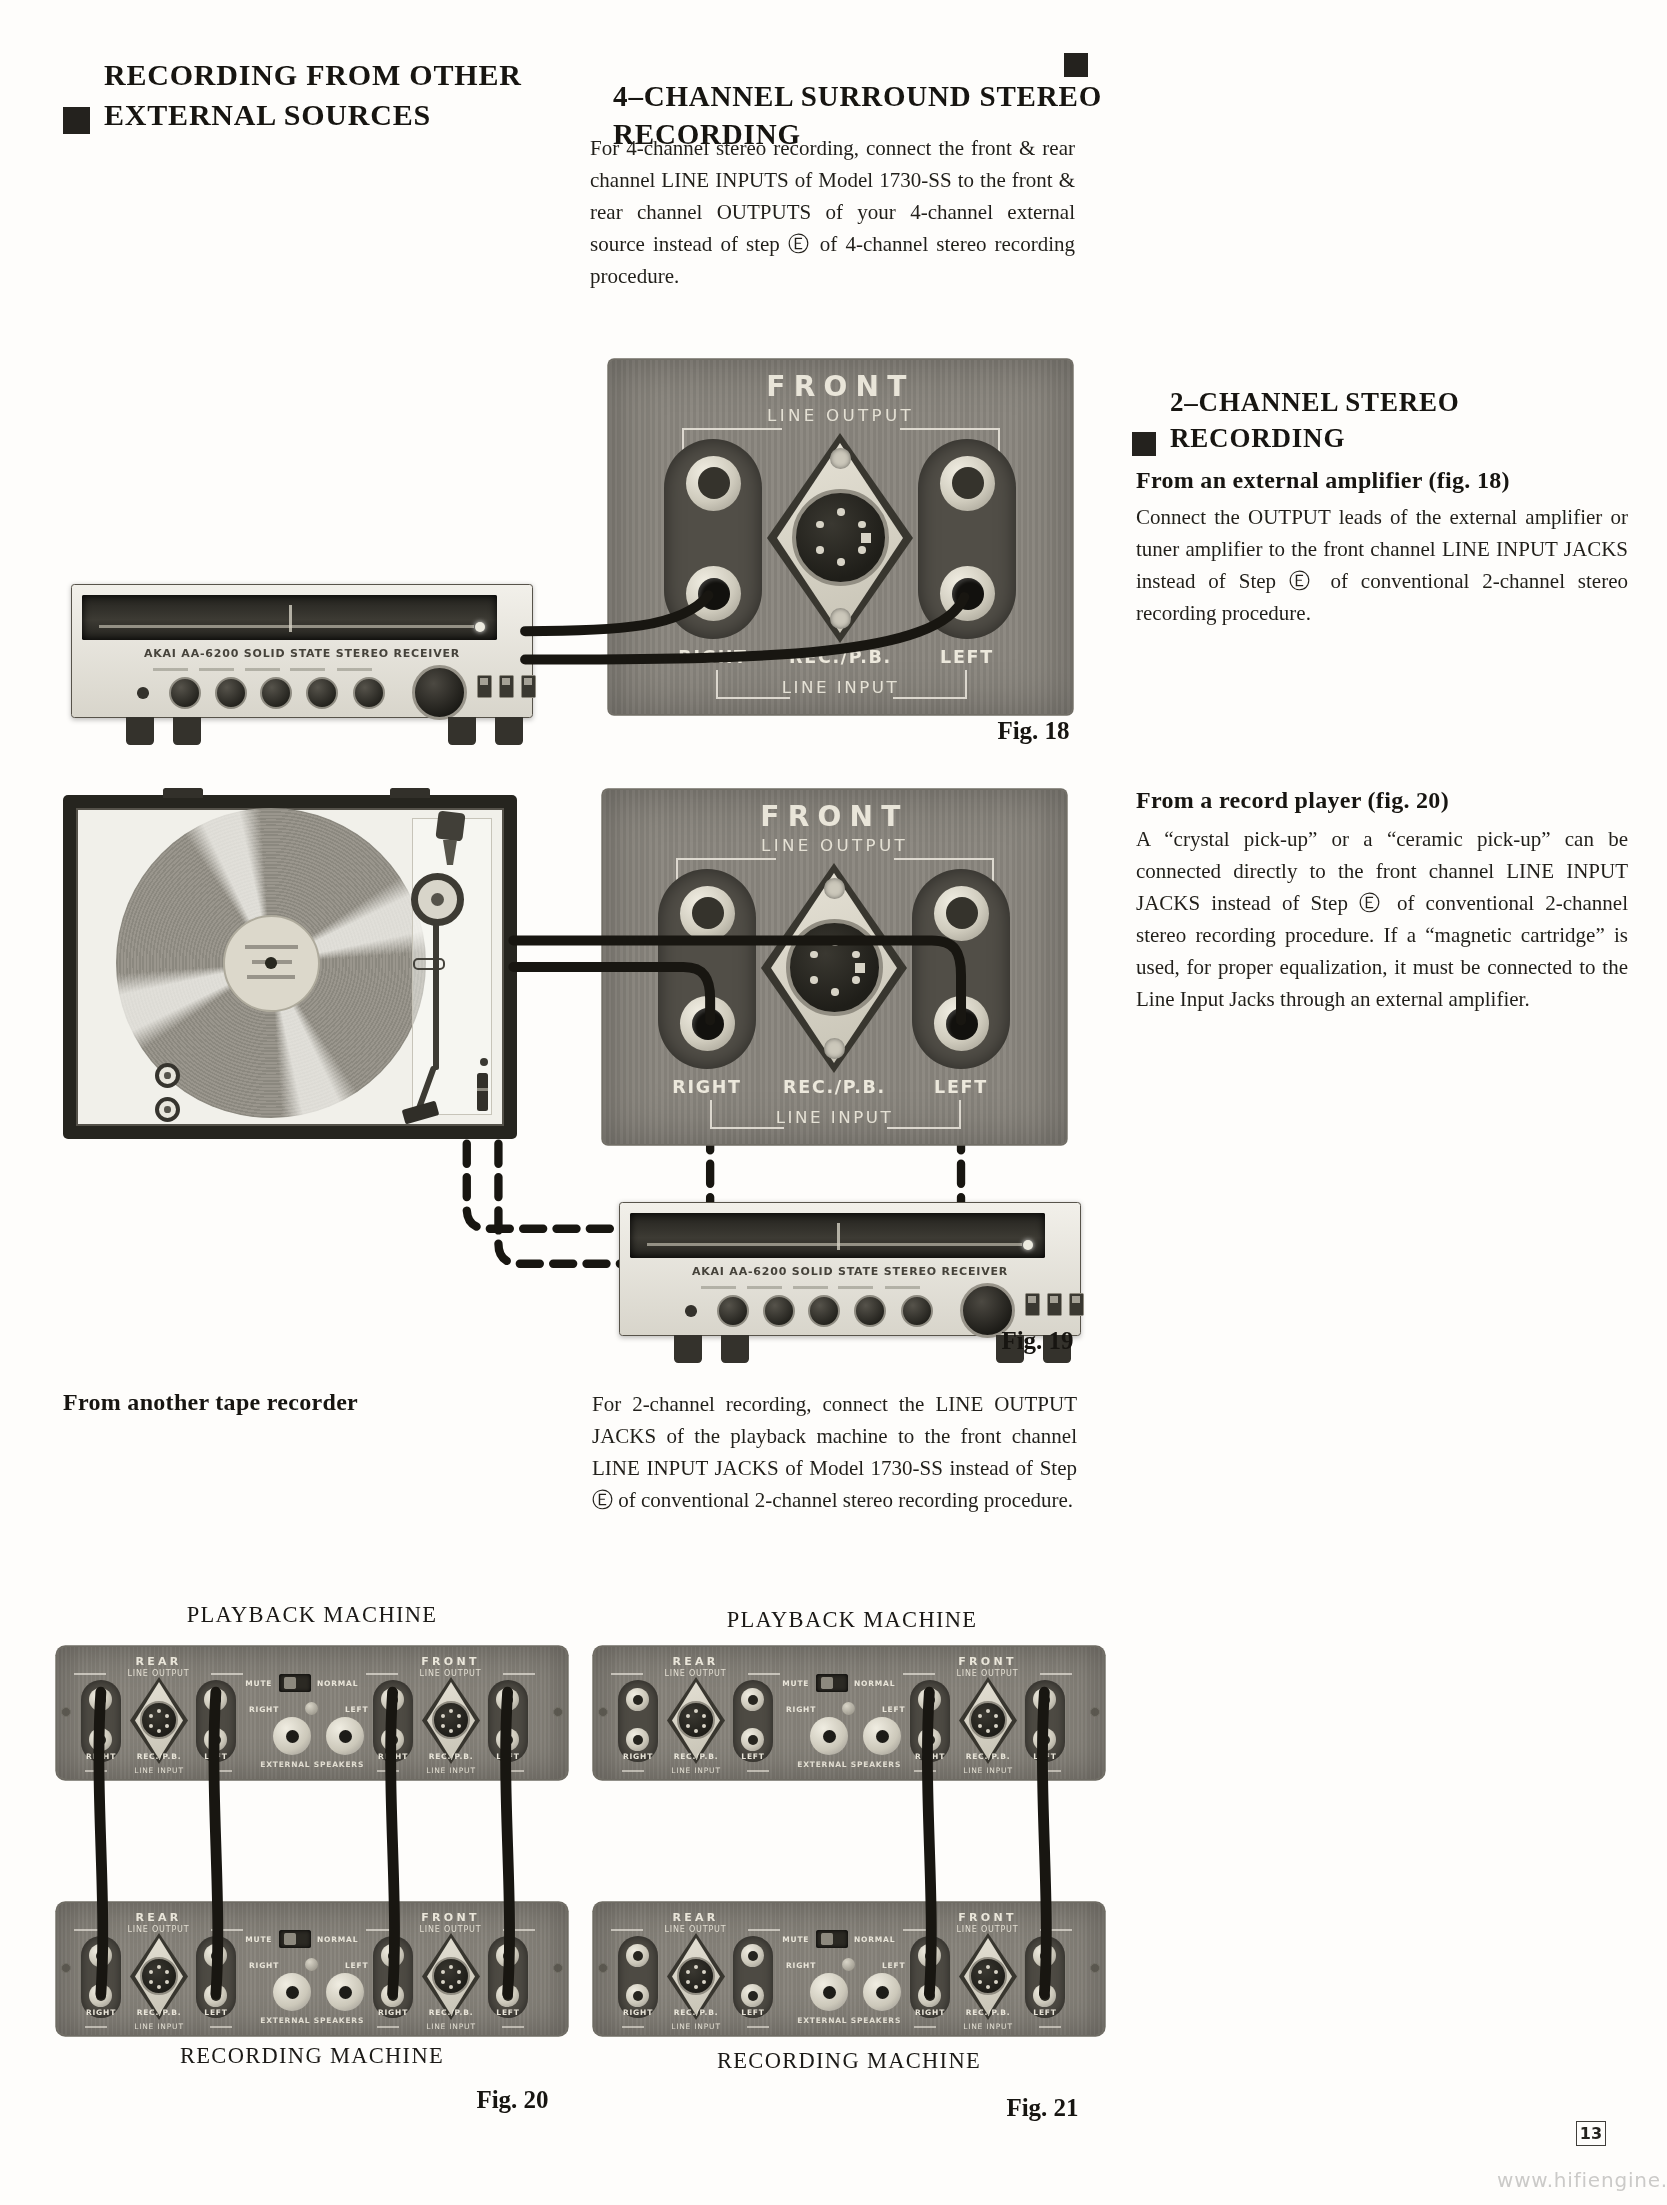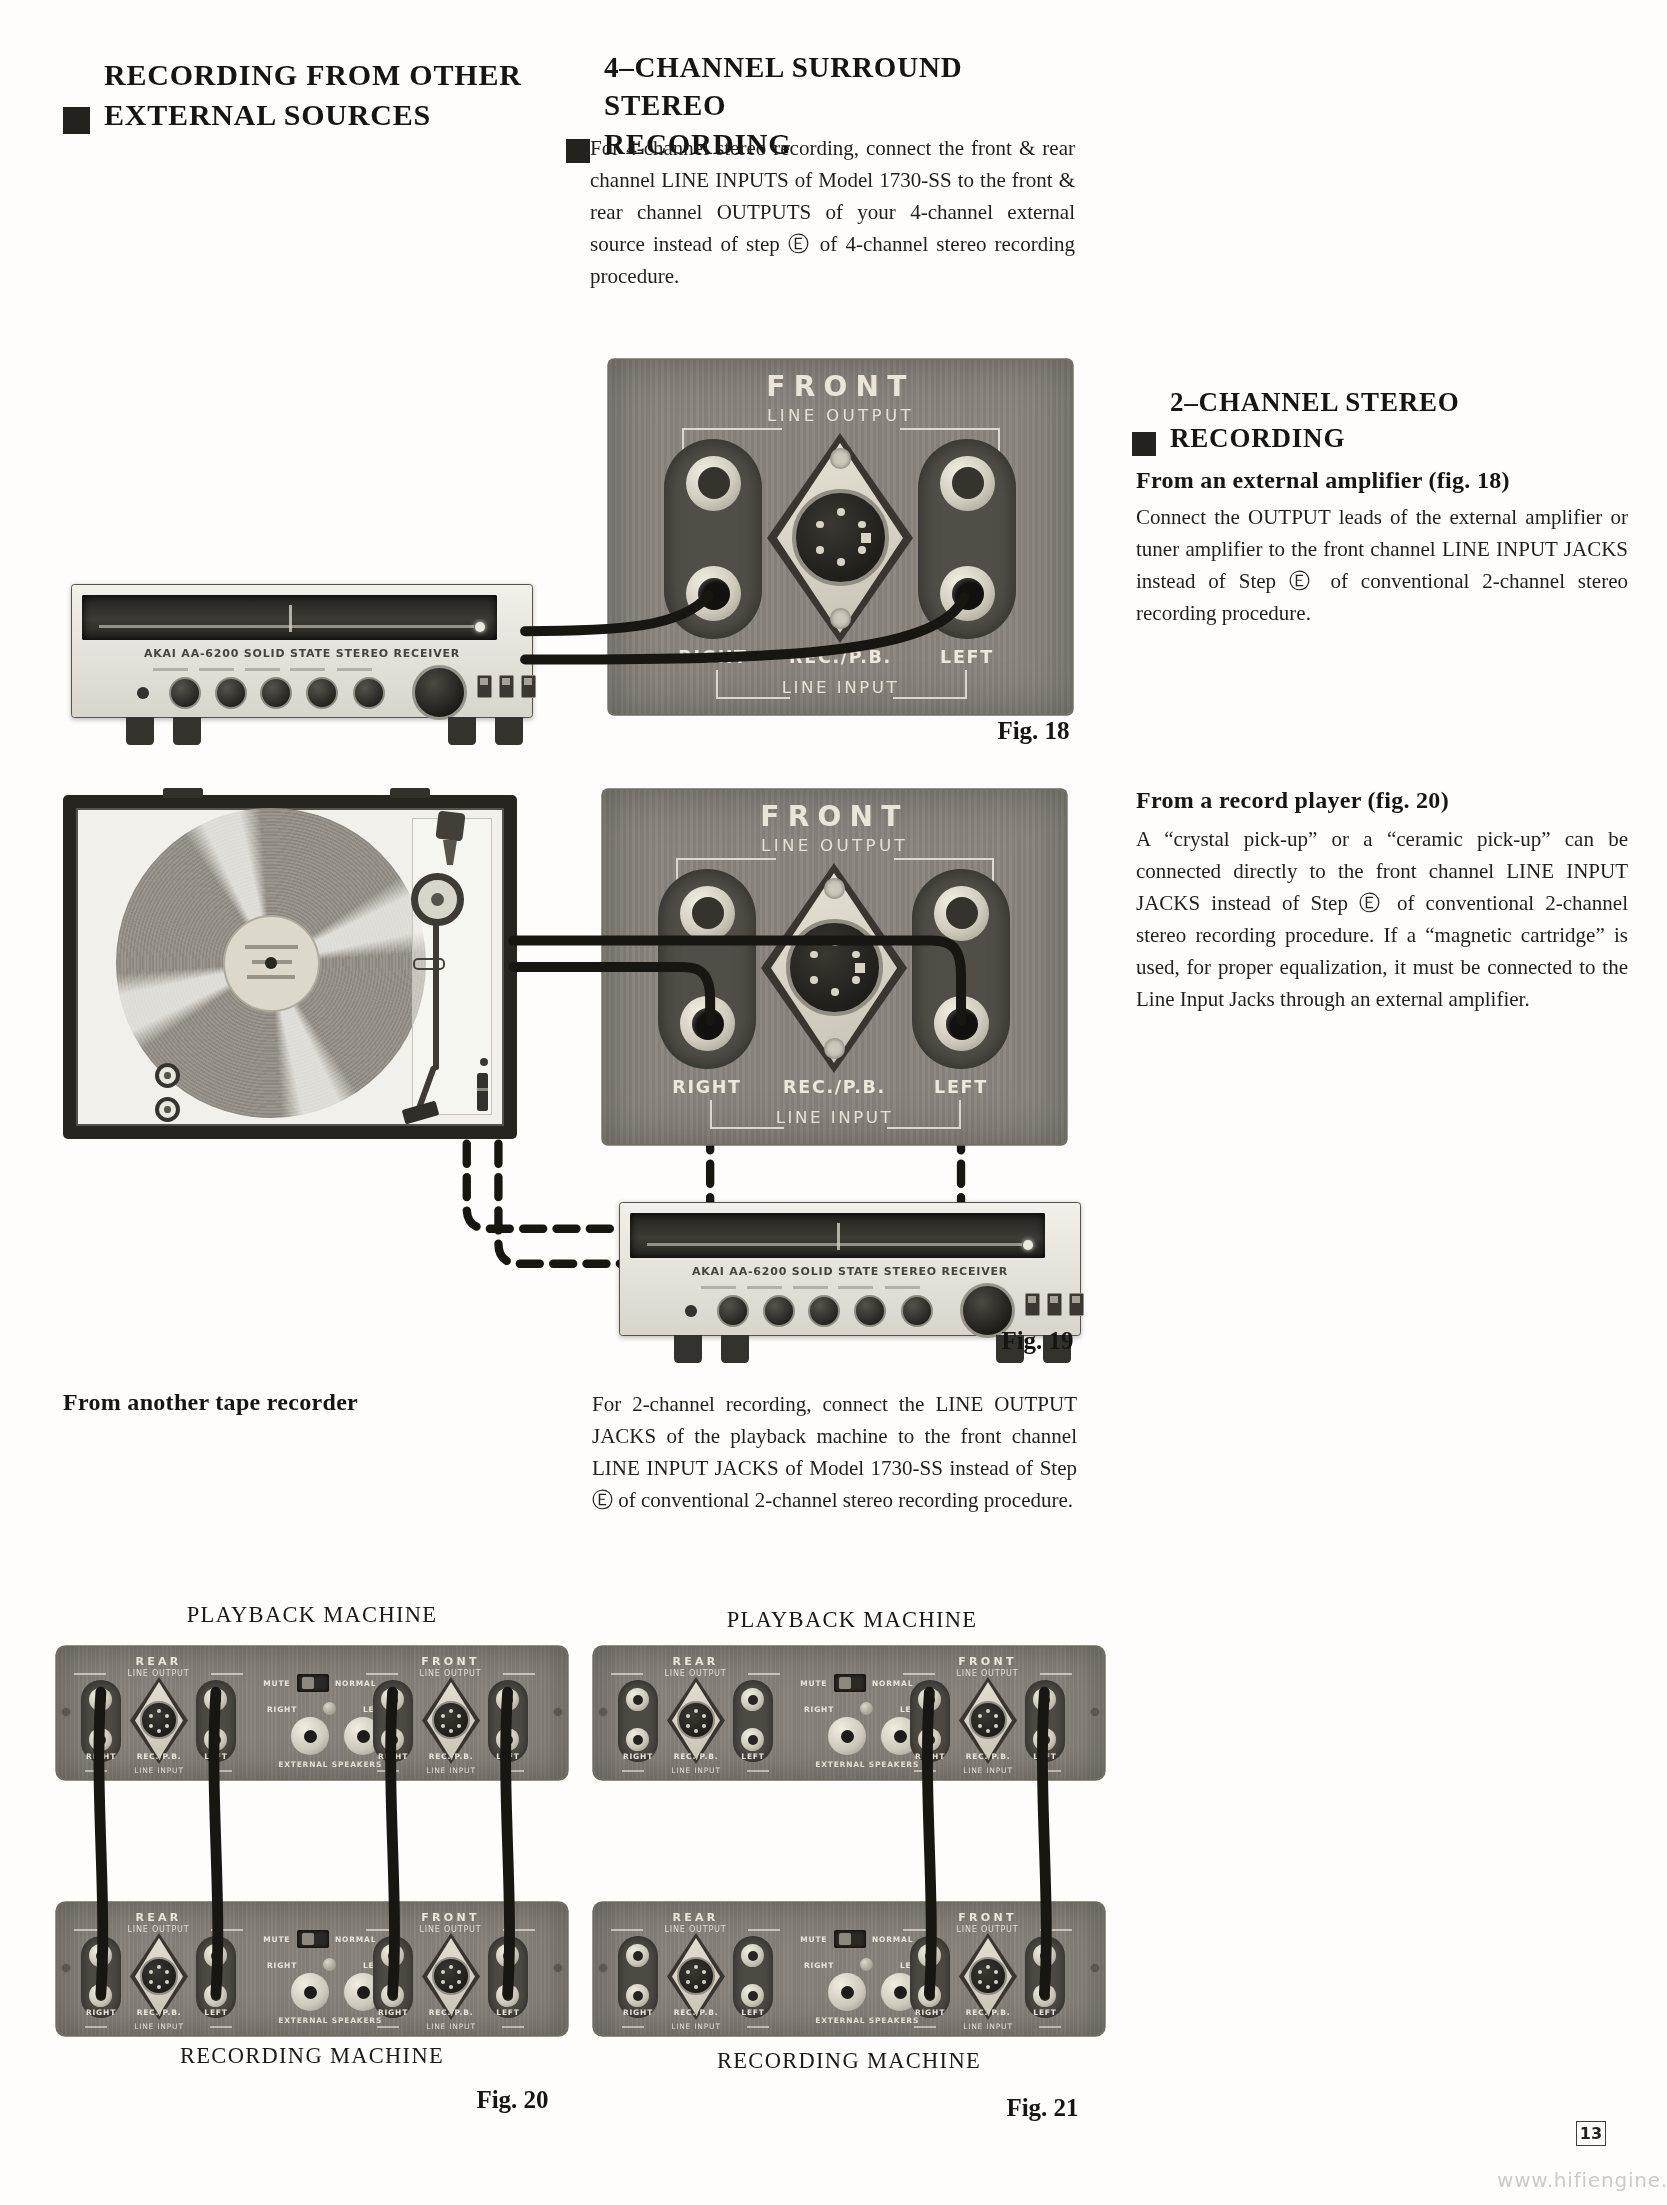--- a/index.html
+++ b/index.html
@@ -74,21 +74,21 @@
   .wp-din-p{position:absolute;left:78px;top:30px;width:48px;height:77px;
     background:linear-gradient(160deg,#e4e0d4,#c6c2b4);clip-path:polygon(50% 0,100% 50%,50% 100%,0 50%);}
   .wp-din-c{position:absolute;left:83px;top:49px;width:38px;height:38px;border-radius:50%;
     background:radial-gradient(circle at 40% 35%,#3a3831,#1f1e19 70%);border:2.5px solid #928e83;box-sizing:border-box;}
   .wp-pin{position:absolute;width:4.2px;height:4.2px;border-radius:50%;background:#d7d3c6;}
   .wp-lbl{position:absolute;top:100px;font-size:7.5px;font-weight:bold;letter-spacing:0.8px;color:#e9e5d9;text-align:center;}
   .wp-lbl.r{left:10px;width:68px;} .wp-lbl.c{left:72px;width:60px;} .wp-lbl.l{left:125px;width:68px;}
   .wp-li{position:absolute;top:114px;left:52px;width:100px;text-align:center;font-size:7.5px;letter-spacing:0.8px;color:#e2ded2;}
   .wp-liline{position:absolute;top:118px;width:22px;height:1.7px;background:rgba(236,232,222,.6);}
   .wp-liline.a{left:28px;} .wp-liline.b{right:28px;}
-  .wp-mid{position:absolute;left:188px;top:5px;width:170px;height:122px;}
+  .wp-mid{position:absolute;left:170px;top:5px;width:170px;height:122px;}
   .wp-mute{position:absolute;left:18.3px;top:27px;font-size:7.5px;letter-spacing:0.8px;color:#e9e5d9;font-weight:bold;}
   .wp-normal{position:absolute;left:90px;top:27px;font-size:7.5px;letter-spacing:0.8px;color:#e9e5d9;font-weight:bold;}
   .wp-switch{position:absolute;left:52px;top:22px;width:32px;height:18.3px;background:#2b2923;border-radius:2.5px;
     box-shadow:inset 0 0 4.2px #000;}
   .wp-switch i{position:absolute;left:5px;top:3.3px;width:11.7px;height:11.7px;background:#8d897e;border-radius:1.7px;}
   .wp-r2r{position:absolute;left:22px;top:53px;font-size:7.5px;letter-spacing:0.8px;color:#e9e5d9;font-weight:bold;}
   .wp-r2l{position:absolute;left:118px;top:53px;font-size:7.5px;letter-spacing:0.8px;color:#e9e5d9;font-weight:bold;}
   .wp-knob{position:absolute;left:78px;top:50px;width:13.3px;height:13.3px;border-radius:50%;
     background:radial-gradient(circle at 35% 30%,#d9d5c8,#8d897e);}
   .wp-spk{position:absolute;top:65px;width:38px;height:38px;border-radius:50%;
@@ -182,21 +182,21 @@
   </svg>
 
   <div class="abs hblock" style="left:63px;top:55px;width:484px;">
     <span class="sq"></span>
     <div class="h1">
       <div>RECORDING FROM OTHER</div>
       <div>EXTERNAL SOURCES</div>
     </div>
   </div>
 
-  <div class="abs hblock" style="left:566px;top:48px;width:500px;">
+  <div class="abs hblock" style="left:602px;top:48px;width:500px;flex-direction:column;">
     <span class="sq small"></span>
     <div class="h1" style="font-size:29px;">
       <div>4–CHANNEL SURROUND STEREO</div>
       <div>RECORDING</div>
     </div>
   </div>
   <div class="abs para" style="left:590px;top:133px;width:485px;">For 4-channel stereo recording, connect the front &amp; rear channel LINE INPUTS of Model 1730-SS to the front &amp; rear channel OUTPUTS of your 4-channel external source instead of step Ⓔ of 4-channel stereo recording procedure.</div>
 
   <div class="abs amp" style="left:71px;top:579px;">
   <div class="amp-body">

